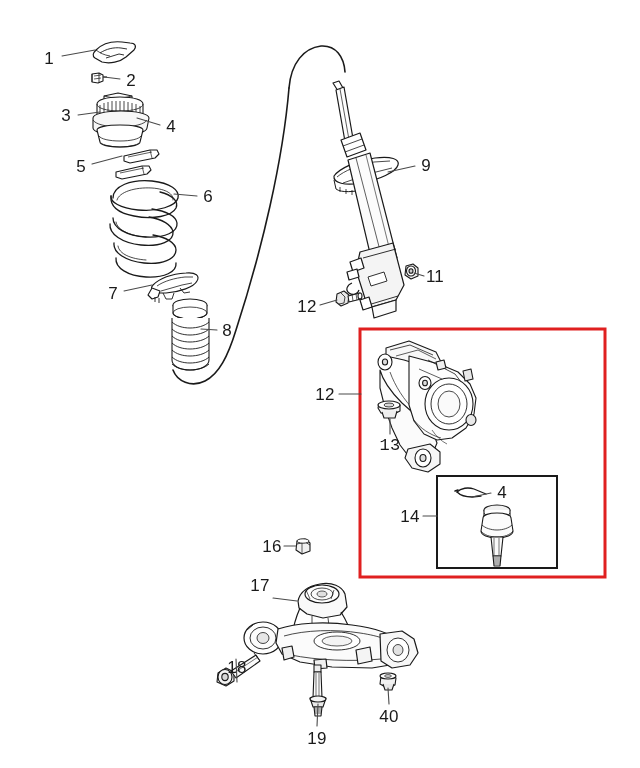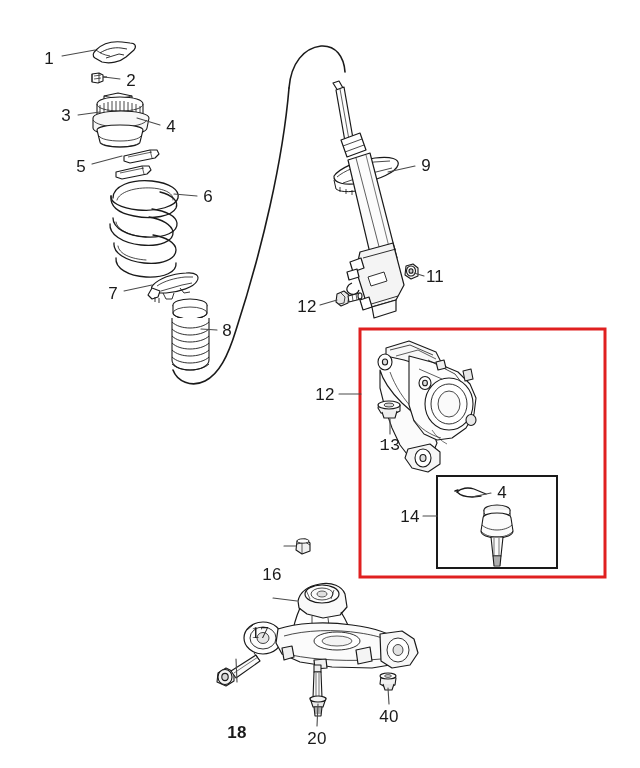--- a/index.html
+++ b/index.html
@@ -403,20 +403,20 @@
       <div class="callout" style="left: 208px; top: 196px;">6</div>
       <div class="callout" style="left: 113px; top: 293px;">7</div>
       <div class="callout" style="left: 227px; top: 330px;">8</div>
       <div class="callout" style="left: 426px; top: 165px;">9</div>
       <div class="callout" style="left: 307px; top: 306px;">12</div>
       <div class="callout" style="left: 435px; top: 276px; text-align: right;">11</div>
       <div class="callout" style="left: 325px; top: 394px;">12</div>
       <div class="callout" style="left: 390px; top: 445px; font-family: Liberation Mono, monospace;">13</div>
       <div class="callout" style="left: 410px; top: 516px;">14</div>
       <div class="callout" style="left: 502px; top: 492px;">4</div>
-      <div class="callout" style="left: 272px; top: 546px; margin-top: 28px;">16</div>
-      <div class="callout" style="left: 260px; top: 632px; font-family: Liberation Serif, serif;">17</div>
-      <div class="callout" style="left: 237px; top: 732px; font-weight: bold;">18</div>
-      <div class="callout" style="left: 317px; top: 738px;">20</div>
+      <div class="callout" style="left: 272px; top: 546px;">16</div>
+      <div class="callout" style="left: 260px; top: 585px;">17</div>
+      <div class="callout" style="left: 237px; top: 667px;">18</div>
+      <div class="callout" style="left: 317px; top: 738px;">19</div>
       <div class="callout" style="left: 389px; top: 716px;">40</div>
     </div>
 
 </div>
 
 </body></html>

